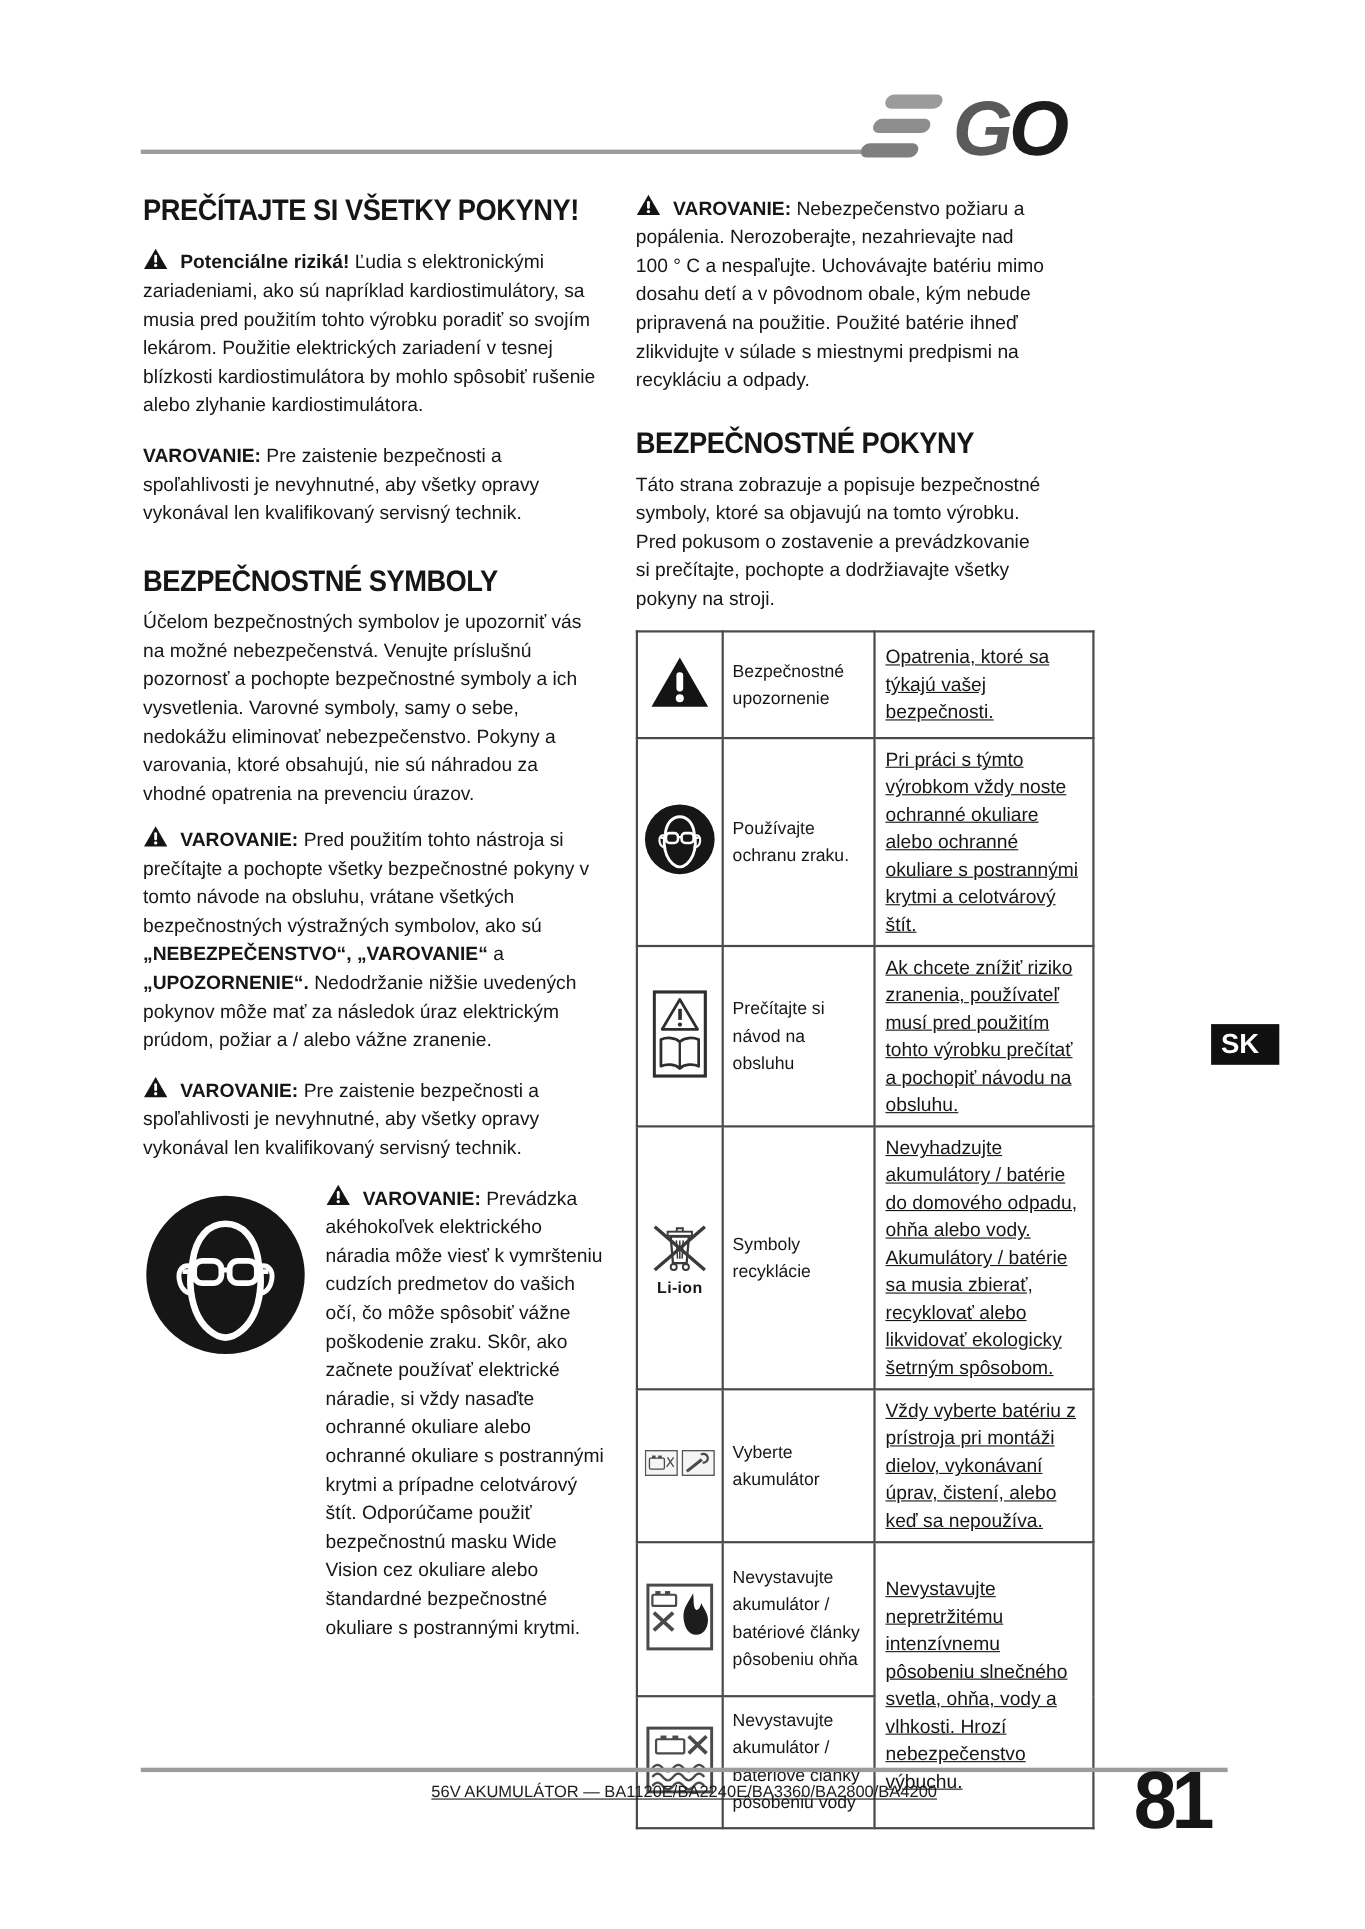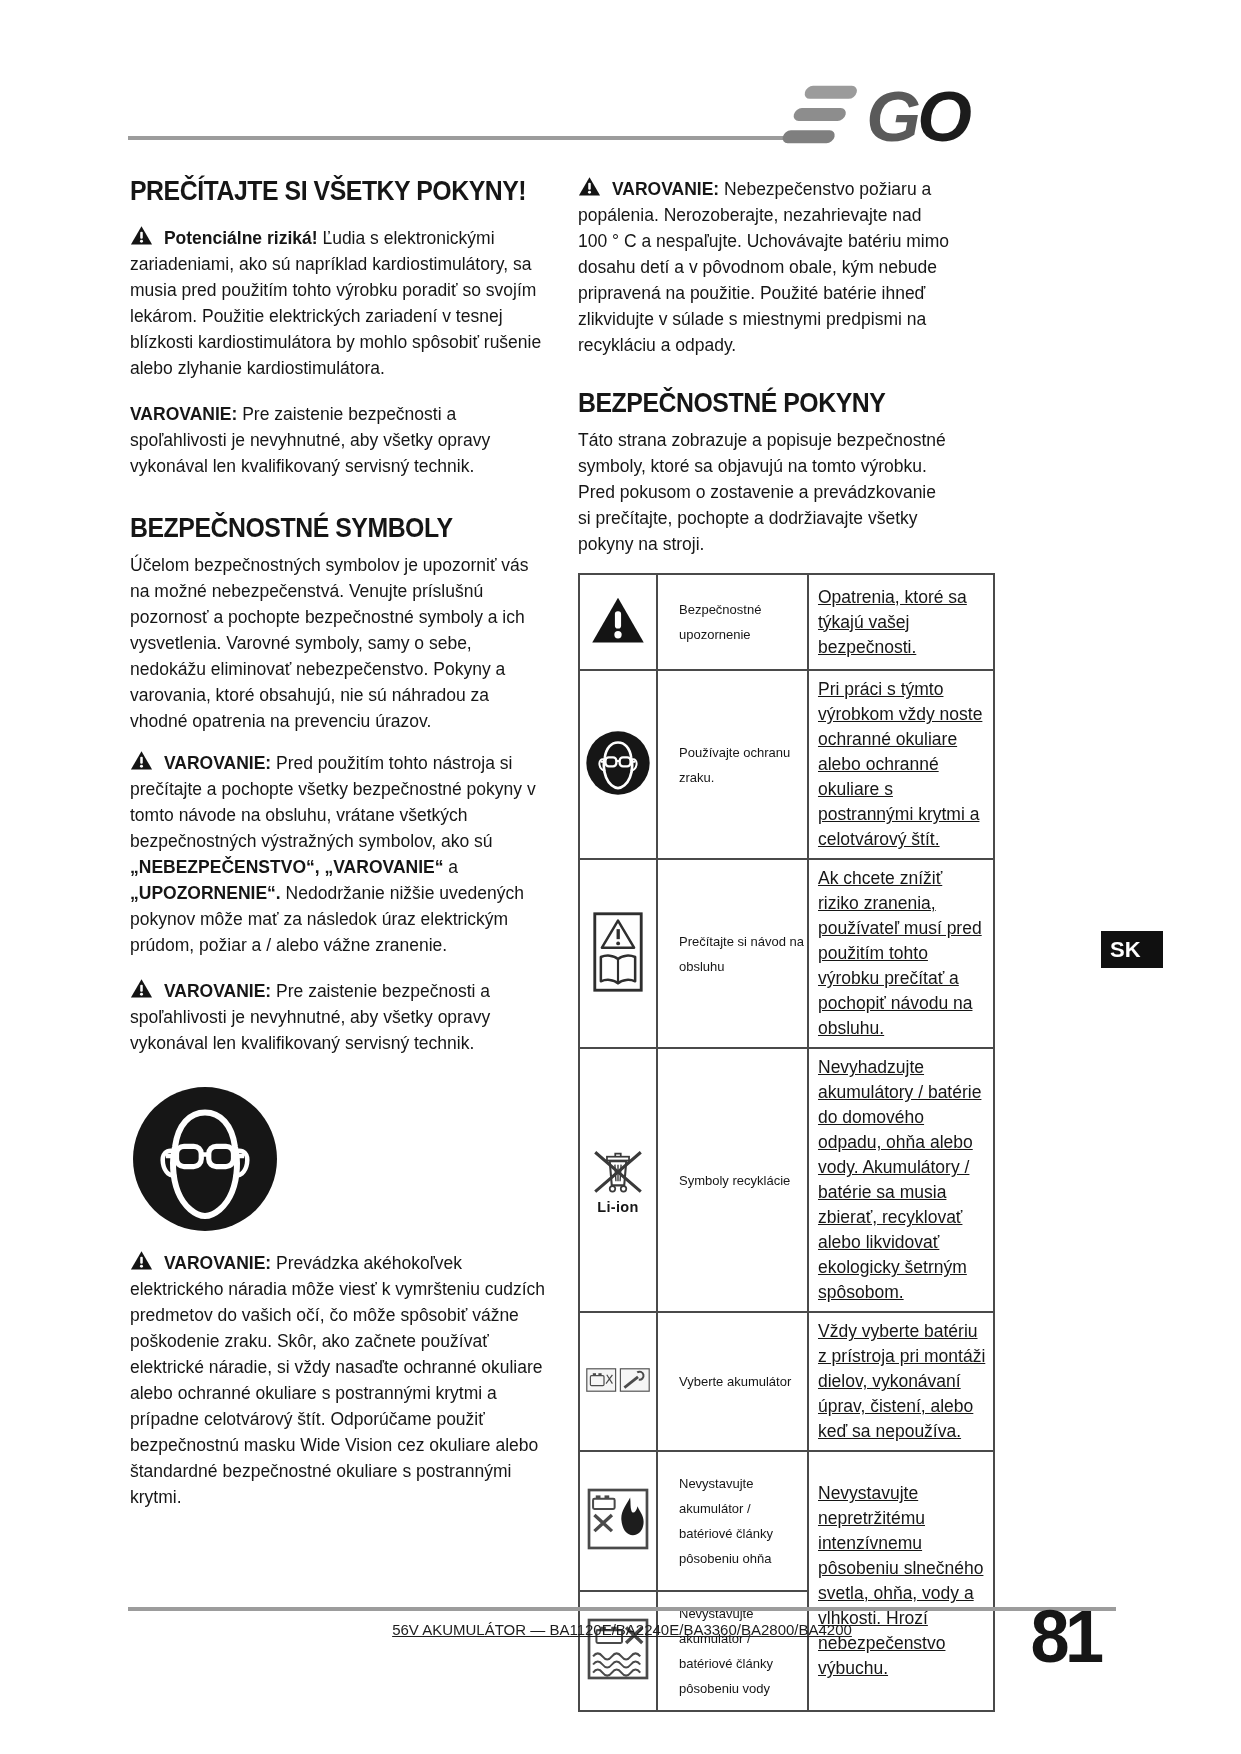--- a/index.html
+++ b/index.html
@@ -15,35 +15,35 @@
           transform:scaleX(0.92);transform-origin:0 50%;white-space:nowrap;}
   p.body{font-size:17.5px;line-height:26px;margin:0 0 20px 0;}
   .mb8{margin-bottom:8px !important;}  .mb16{margin-bottom:16px !important;}.mb30{margin-bottom:30px !important;}
   .mb34{margin-bottom:34px !important;}
   .icon{display:inline-block;line-height:0;}
   .icon svg{display:block;width:100%;height:auto;}
   .warn-inline{width:23px;vertical-align:-2px;margin-right:6px;}
   .manual-block{display:flex;align-items:center;gap:14px;margin:6px 0 30px 2px;}
   .manual-big{width:58px;flex:0 0 auto;}
   .manual-note{font-size:18.5px;line-height:1.5;display:block;max-width:250px;}
-  .eye-block{display:flex;gap:16px;margin-top:4px;flex-direction:column;}
+  .eye-block{display:flex;gap:16px;margin-top:4px;}
   .eye-big{width:150px;flex:0 0 auto;margin-top:8px;}
   .eye-text{flex:1;}
   table.safety{border-collapse:collapse;width:417px;table-layout:fixed;}
   table.safety td{border:2px solid #4a4a4a;vertical-align:middle;}
   .c-icon{width:72px;text-align:center;padding:20px 2px;}
-  .c-label{width:126px;padding:4px 2px 4px 21px;font-size:13px;line-height:25px;}
+  .c-label{width:126px;padding:4px 2px 4px 8px;font-size:16px;line-height:25px;}
   .c-desc{padding:6px 6px 6px 9px;font-size:17.5px;line-height:25px;text-decoration:underline;}
   tr.r1{height:66px;} tr.r2{height:126px;} tr.r3{height:116px;} tr.r4{height:186px;}
   tr.r5{height:96px;} tr.r6{height:140px;} tr.r7{height:120px;}
   .i-warn-t{width:56px;} .i-goggles{width:66px;} .i-manual-s{width:50px;}
   .i-liion{width:58px;} .i-batt{width:64px;} .i-fire{width:62px;} .i-water{width:62px;}
   .liion-caption{font-weight:700;font-size:14.5px;letter-spacing:0.3px;margin-top:-2px;}
   .sk-badge{position:absolute;left:1101px;top:931px;width:62px;height:37px;background:#101010;
-            color:#fff;font-size:22px;font-weight:700;line-height:37px;padding-left:9px;
+            color:#fff;font-size:25px;font-weight:700;line-height:37px;padding-left:9px;
             box-sizing:border-box;}
   .footer-text{position:absolute;left:128px;top:1621px;width:988px;text-align:center;
                font-size:15px;color:#1c1c1c;text-decoration:underline;}
   .page-number{position:absolute;right:142px;top:1600px;font-size:74px;font-weight:700;
                letter-spacing:-5px;line-height:1;transform:scaleX(0.95);transform-origin:100% 0;}
   b{font-weight:700;}
 </style>
 </head>
 <body>
 

